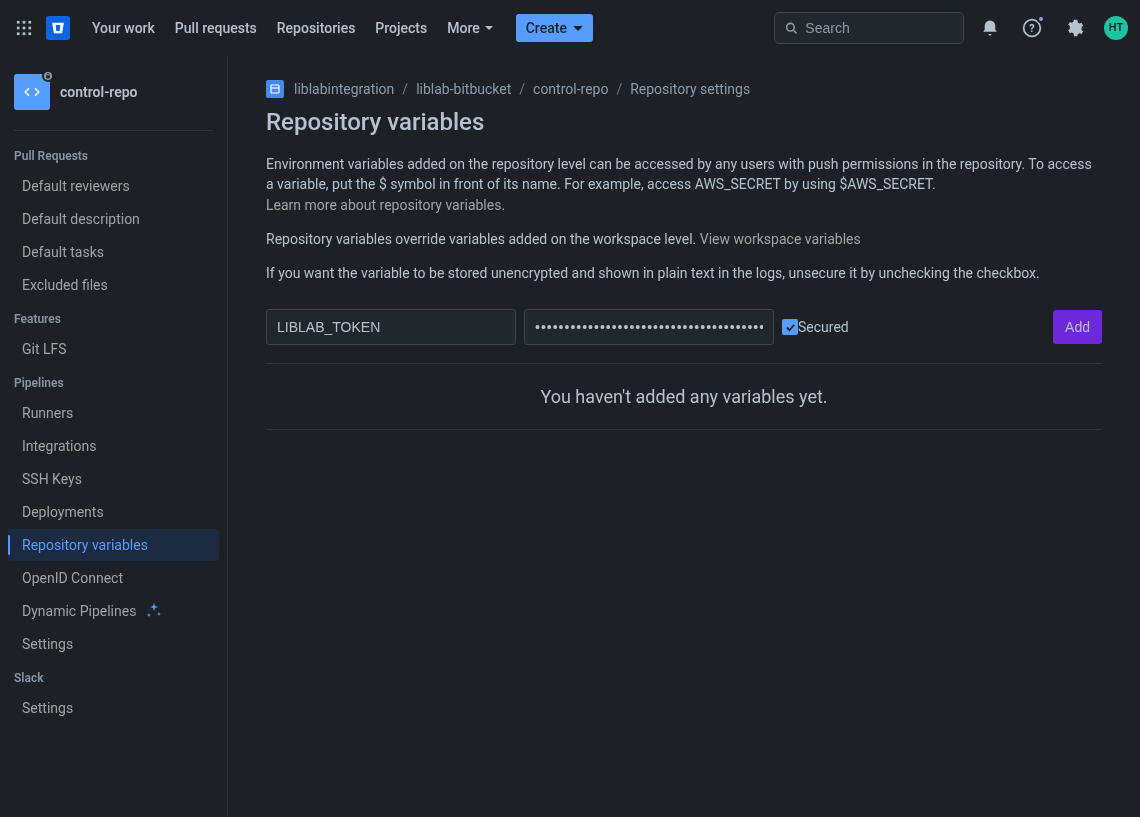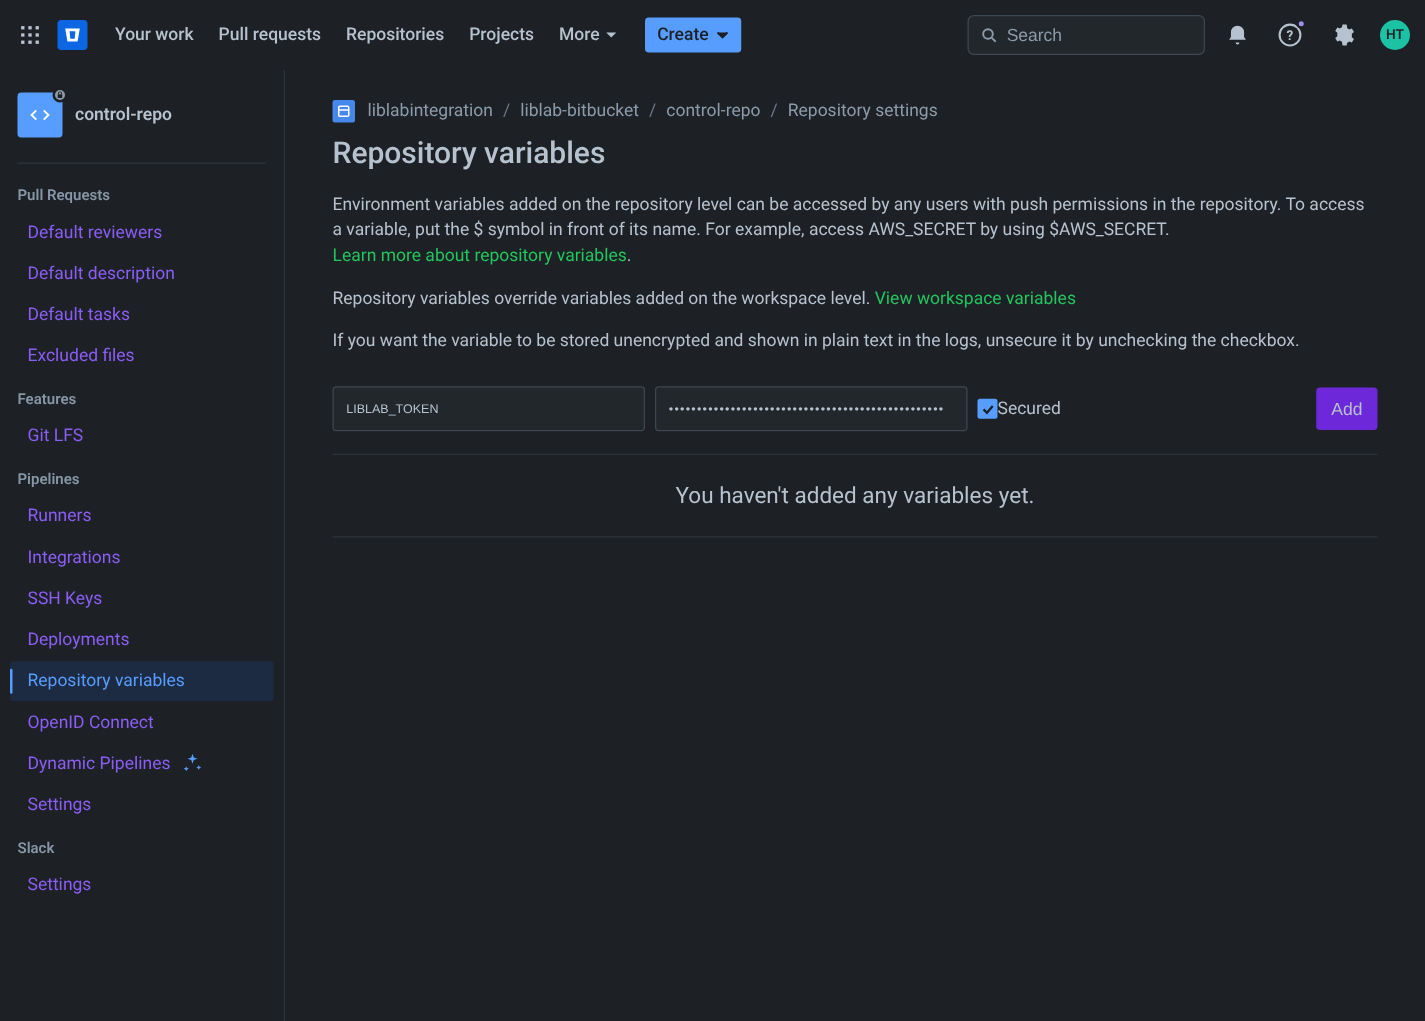--- a/index.html
+++ b/index.html
@@ -49,40 +49,40 @@
     .layout { display: flex; height: calc(817px - 56px); }
     .sidebar { width: 228px; background: #1d2125; border-right: 1px solid #2c333a; padding: 18px 0 0 0; overflow-y: auto; }
     .repo-header-wrap { display: flex; align-items: center; gap: 10px; padding: 0 0px 14px 14px; margin-bottom: 6px; }
     .repo-box { width: 36px; height: 36px; background: #579dff; border-radius: 3px; display: flex; align-items: center; justify-content: center; position: relative; }
     .repo-lock { position: absolute; top: -4px; right: -4px; width: 12px; height: 12px; background: #8c9bab; border-radius: 50%; border: 2px solid #1d2125; display: flex; align-items: center; justify-content: center; }
     .repo-name { font-size: 14px; font-weight: 600; color: #b6c2cf; }
     .side-divider { height: 1px; background: #2c333a; margin: 0 14px 8px 14px; }
     .side-group-title { font-size: 12px; font-weight: 600; color: #8696a7; padding: 10px 14px 6px; }
     .side-item {
       display: flex; align-items: center; gap: 10px;
-      padding: 8px 14px; font-size: 14px; color: #8b5cf6; cursor: pointer;
+      padding: 8px 14px; font-size: 14px; color: #a3a3a3; cursor: pointer;
       margin: 1px 8px; border-radius: 3px;
     }
     .side-item.active { background: #1c2b41; color: #579dff; position: relative; margin: 1px 8px 1px 8px; }
     .side-item.active::before { content: ""; position: absolute; left: 0; top: 6px; bottom: 6px; width: 2px; background: #579dff; border-radius: 1px; }
     .sparkle { color: #579dff; }
 
     
     .main { flex: 1; padding: 24px 38px 24px 38px; overflow-y: auto; }
     .breadcrumb { display: flex; align-items: center; gap: 8px; font-size: 14px; color: #8c9bab; margin-bottom: 10px; flex-wrap: wrap; }
     .breadcrumb a { color: #8c9bab; cursor: pointer; }
     .breadcrumb .sep { color: #6b778c; }
     .bc-icon { width: 18px; height: 18px; background: #4688ec; border-radius: 2px; display: inline-flex; align-items: center; justify-content: center; margin-right: 2px; }
     h1 { font-size: 24px; font-weight: 500; color: #b6c2cf; margin-bottom: 18px; }
     .para { font-size: 14px; line-height: 1.45; color: #b6c2cf; margin-bottom: 14px; }
-    .link { color: #22c55e; cursor: pointer; }
+    .link { color: #a3a3a3; cursor: pointer; }
     .form-row { display: flex; align-items: center; gap: 8px; padding: 12px 0 18px 0; border-bottom: 1px solid #2c333a; }
     .text-input {
       background: #22272b; border: 1px solid #3d4751;
-      border-radius: 3px; padding: 7px 10px; font-size: 10px;
+      border-radius: 3px; padding: 7px 10px; font-size: 14px;
       color: #b6c2cf; height: 36px;
     }
     .text-input::placeholder { color: #8c9bab; }
     .name-input { width: 250px; }
     .value-input { width: 250px; letter-spacing: 1px; }
     .secured-wrap { display: flex; align-items: flex-start; gap: 0; margin-left: 0; }
     .checkbox {
       width: 16px; height: 16px; background: #579dff; border-radius: 2px;
       display: flex; align-items: center; justify-content: center; cursor: pointer;
     }

